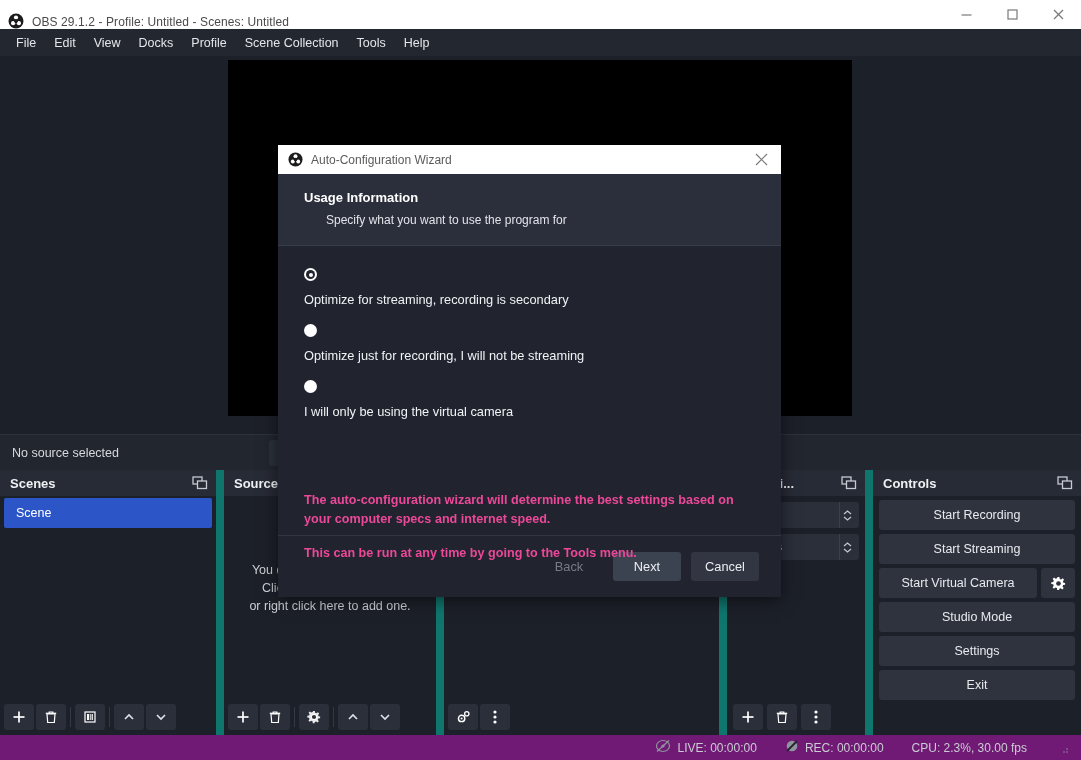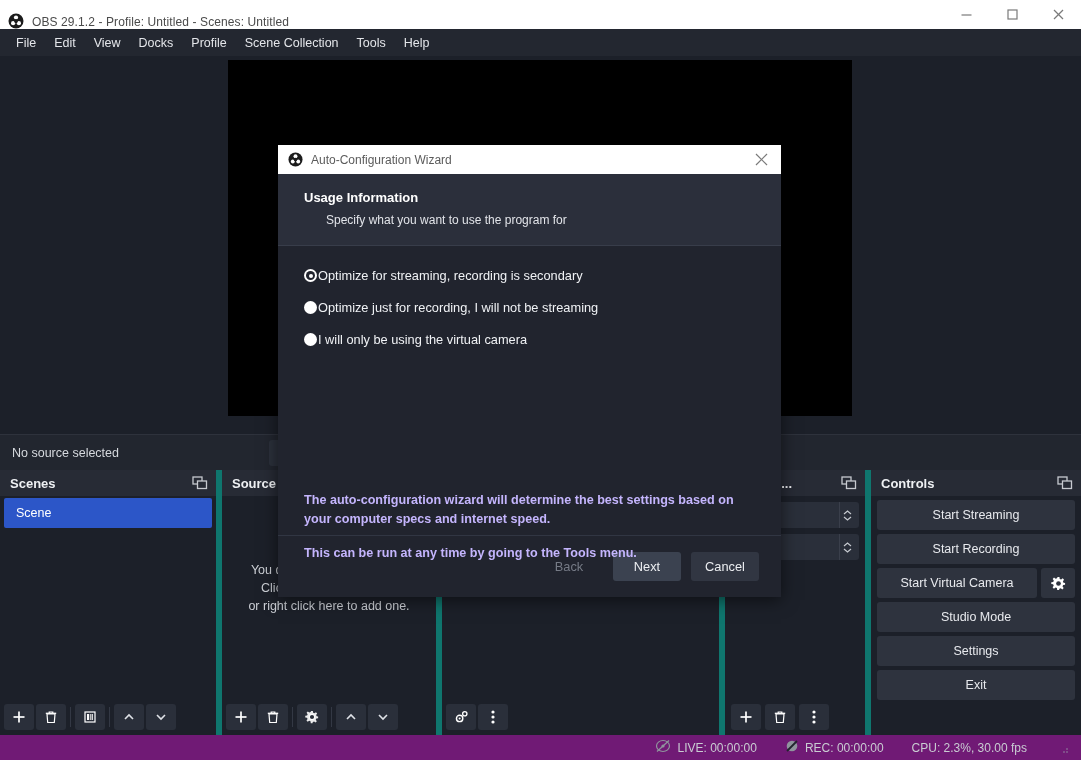--- a/index.html
+++ b/index.html
@@ -58,21 +58,21 @@
     display: flex; align-items: center; padding: 0 10px; gap: 6px;
     font-size: 12.5px; color: #c9ccd2;
   }
 
   
   .docks {
     position: absolute; left: 0; top: 470px; width: 1081px; height: 265px;
     display: flex; gap: 0;
   }
   .dock { background: #1c2029; display: flex; flex-direction: column; position: relative; }
-  .dock + .dock { border-left: 6px solid #0f766e; }
+  .dock + .dock { border-left: 8px solid #0f766e; }
   .dock-head {
     height: 26px; background: #272b35; display: flex; align-items: center;
     padding: 0 8px 0 10px; flex: none;
   }
   .dock-title { font-size: 13px; font-weight: bold; color: #eef0f3; overflow: hidden;
                 white-space: nowrap; text-overflow: ellipsis; }
   .dock-head-spacer { flex: 1; }
   .float-icon { width: 16px; height: 14px; flex: none; }
   .dock-body { flex: 1; position: relative; overflow: hidden; }
   .dock-foot { height: 36px; display: flex; align-items: center; padding: 0 4px; gap: 2px; flex: none; }
@@ -164,36 +164,36 @@
   .dlg-close { width: 40px; height: 29px; display: flex; align-items: center; justify-content: center; color: #6b6b6b; }
 
   .dlg-header {
     background: #2b2f3b; padding: 16px 26px 18px 26px; flex: none;
     border-bottom: 1px solid #383d4a;
   }
   .dlg-h1 { font-size: 13px; font-weight: bold; color: #ffffff; }
   .dlg-h2 { font-size: 12px; color: #e2e4e9; margin-top: 8px; margin-left: 22px; }
 
   .dlg-body { flex: 1; padding: 22px 26px 0 26px; position: relative; }
-  .radio-row { display: flex; align-items: center; gap: 1px; margin-bottom: 17px; }
+  .radio-row { display: flex; align-items: flex-start; gap: 11px; margin-bottom: 17px; flex-direction: column; }
   .radio {
     width: 13px; height: 13px; border-radius: 50%; background: #ffffff; flex: none; position: relative;
   }
   .radio.checked::after {
     content: ""; position: absolute; left: 2px; top: 2px; width: 9px; height: 9px;
     border-radius: 50%; background: #21242e;
   }
   .radio.checked::before {
     content: ""; position: absolute; left: 4.5px; top: 4.5px; width: 4px; height: 4px;
     border-radius: 50%; background: #ffffff; z-index: 2;
   }
   .radio-label { font-size: 12.8px; color: #f0f2f5; }
 
   .dlg-note { position: absolute; left: 26px; right: 26px; }
-  .dlg-note p { font-size: 12.6px; font-weight: bold; color: #c4b5fd; line-height: 19px; }
+  .dlg-note p { font-size: 12.6px; font-weight: bold; color: #ec4899; line-height: 19px; }
   .dlg-note p + p { margin-top: 15px; }
 
   .dlg-foot {
     height: 62px; border-top: 1px solid #313643; flex: none;
     display: flex; align-items: center; justify-content: flex-end; gap: 10px; padding-right: 22px;
   }
   .dlg-btn {
     min-width: 68px; height: 29px; border-radius: 3px; background: #313642;
     display: flex; align-items: center; justify-content: center;
     font-size: 12.8px; color: #eceef1; padding: 0 14px;
@@ -506,22 +506,22 @@
       <span class="dock-title">Controls</span>
       <span class="dock-head-spacer"></span>
       <span class="float-icon">
         <svg width="16" height="14" viewBox="0 0 16 14">
             <rect x="1" y="1" width="9" height="7" fill="none" stroke="#c7cad0" stroke-width="1.3"></rect>
             <rect x="5.5" y="5" width="9" height="7.5" fill="#272b35" stroke="#c7cad0" stroke-width="1.3"></rect>
           </svg>
       </span>
     </div>
     <div class="dock-body ctl-body">
+      <div class="ctl-btn">Start Recording</div>
       <div class="ctl-btn">Start Streaming</div>
-      <div class="ctl-btn">Start Recording</div>
       <div class="ctl-row">
         <div class="ctl-btn">Start Virtual Camera</div>
         <div class="ctl-gear">
           <svg width="15" height="15" viewBox="0 0 16 16">
               <path fill="#fff" d="M7 1h2l.3 2.1 1.5.6 1.7-1.2 1.4 1.4-1.2 1.7.6 1.5L15 7.4v2l-2.1.3-.6 1.5 1.2 1.7-1.4 1.4-1.7-1.2-1.5.6L8.6 15h-2l-.3-2.1-1.5-.6-1.7 1.2-1.4-1.4 1.2-1.7-.6-1.5L.3 8.6v-2l2.1-.3.6-1.5L1.8 3.1 3.2 1.7l1.7 1.2 1.5-.6L7 1z"></path>
               <circle cx="8" cy="8" r="2.5" fill="#2e333e"></circle>
             </svg>
         </div>
       </div>
       <div class="ctl-btn">Studio Mode</div>

